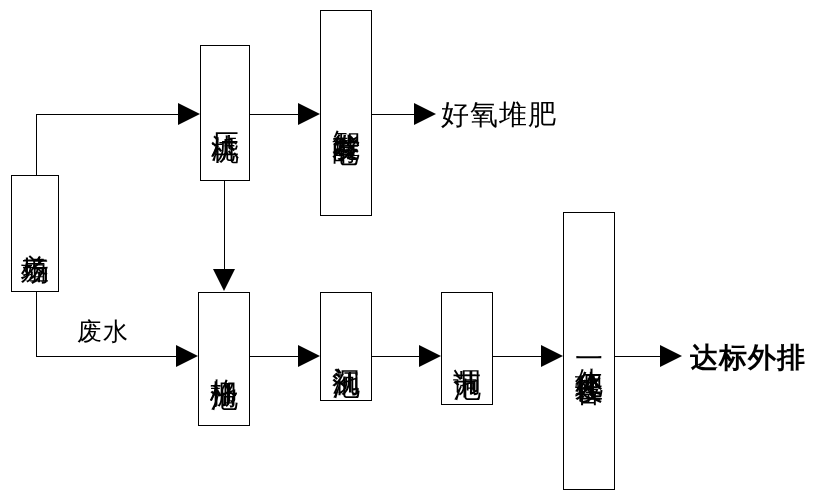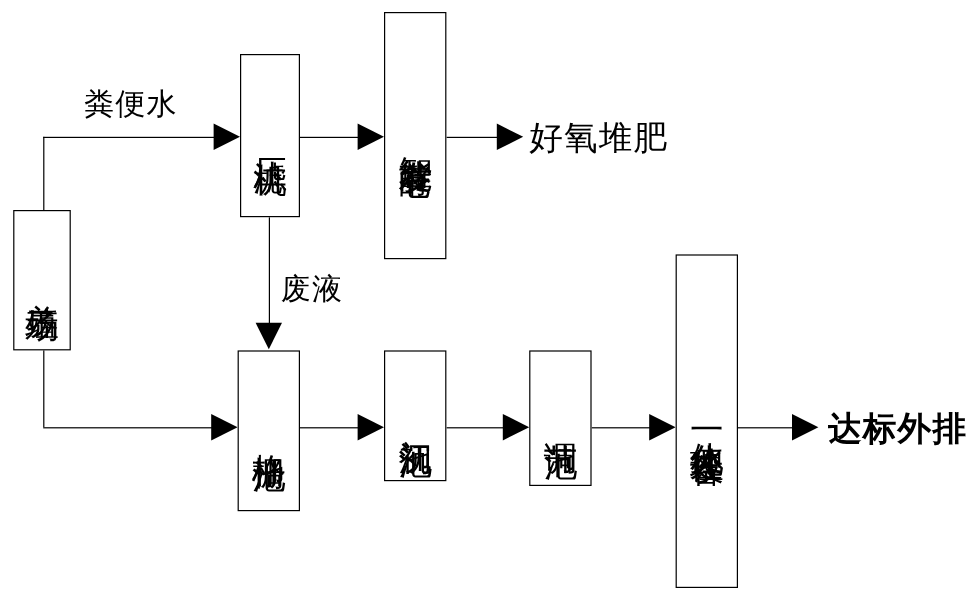--- a/index.html
+++ b/index.html
@@ -143,18 +143,17 @@
   </div>
 
   <div class="node" style="left:563px; top:212px; width:52px; height:278px;">
     <span class="vtext">一体化处理设备</span>
   </div>
 
   <div class="freetext" style="left:441px; top:96px;">好氧堆肥</div>
 
   <div class="freetext" style="left:690px; top:339px;font-weight:bold;">达标外排</div>
 
-  <div class="edgelabel" style="left:68px; top:70px;">粪便水</div>
 
+  <div class="edgelabel" style="left:75px; top:315px;">废水</div>
 
-  <div class="edgelabel" style="left:232px; top:224px;">废液</div>
 
 </div>
 
 </body></html>

